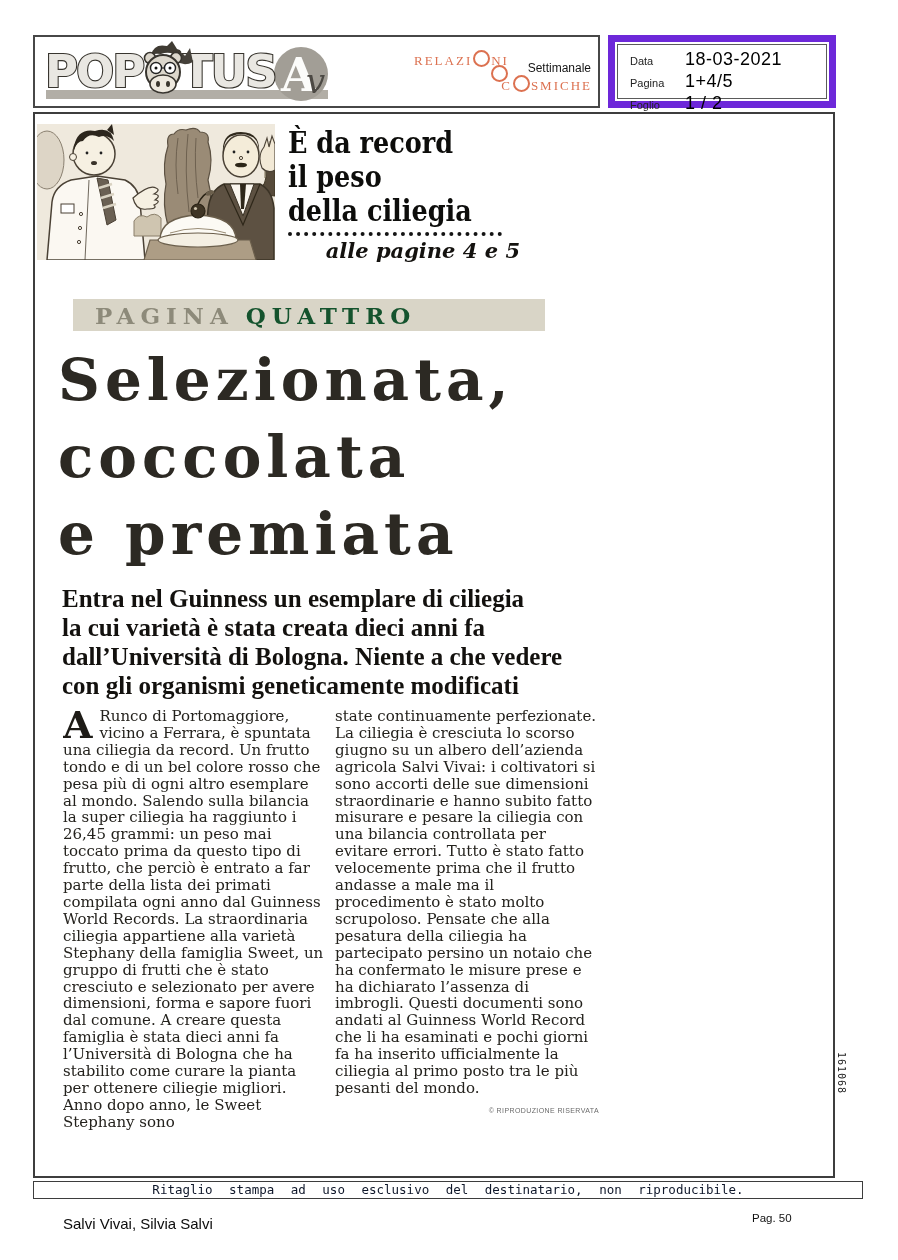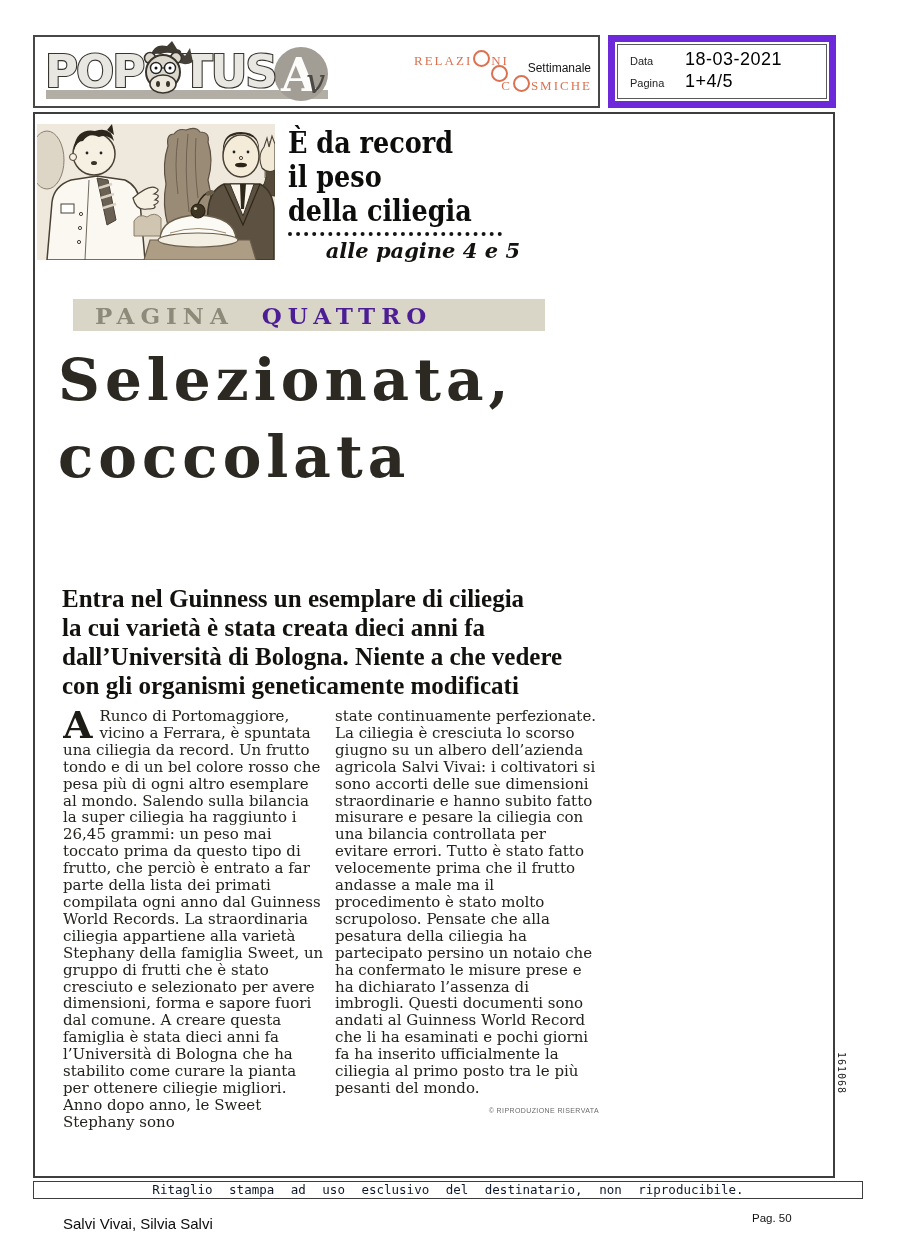--- a/index.html
+++ b/index.html
@@ -35,21 +35,21 @@
   .teaser-head{left:253px;top:12px;width:260px;font-family:"DejaVu Serif",serif;font-weight:bold;
                font-size:29px;line-height:34px;color:#0d0d0b;transform:scaleX(0.88);transform-origin:left top;
                letter-spacing:0px;}
   .teaser-dots{left:253px;top:118px;width:214px;height:0;border-top:4px dotted #141414;}
   .teaser-pages{left:253px;top:124px;width:232px;text-align:right;font-family:"DejaVu Serif",serif;
                 font-style:italic;font-weight:bold;font-size:21px;color:#14120f;}
 
   .kicker{left:38px;top:185px;width:472px;height:32px;background:#d9d5c7;display:flex;align-items:center;
           padding-left:22px;font-family:"DejaVu Serif",serif;font-weight:bold;font-size:23px;letter-spacing:6px;}
   .kicker-part1{color:#8d8a7a;}
-  .kicker-part2{color:#4c1d95;margin-left:28px;}
+  .kicker-part2{color:#14532d;margin-left:12px;}
 
   .headline{left:23px;top:228px;width:570px;font-family:"DejaVu Serif",serif;font-weight:bold;
             font-size:58px;line-height:77px;letter-spacing:5px;color:#2c2923;}
 
   .standfirst{left:27px;top:470px;width:560px;font-family:"Liberation Serif",serif;font-weight:bold;
               font-size:25px;line-height:29px;color:#13110e;}
 
   .bodycols{left:28px;top:594px;width:552px;height:476px;}
   .bcol{position:absolute;top:0;font-family:"DejaVu Serif",serif;font-size:15px;line-height:16.9px;
         color:#24221d;text-align:left;}
@@ -115,20 +115,24 @@
   <div class="abs data-box">
     <div class="data-box-inner">
       <div class="meta-row">
         <span class="meta-label">Data</span>
         <span class="meta-value">18-03-2021</span>
       </div>
       <div class="meta-row">
         <span class="meta-label">Pagina</span>
         <span class="meta-value">1+4/5</span>
       </div>
+      <div class="meta-row">
+        <span class="meta-label">Foglio</span>
+        <span class="meta-value">1 / 2</span>
+      </div>
     </div>
   </div>
 
   <div class="abs main-box">
 
     <svg class="abs cartoon" viewBox="0 0 238 136">
       <rect width="238" height="136" fill="#efe9dd"></rect>
       <ellipse cx="10" cy="36" rx="17" ry="29" fill="#ddd5c6" stroke="#8a8070" stroke-width="1"></ellipse>
       <path d="M228,22 L228,54 M233,17 L233,56 M238,22 L238,58" stroke="#b5ab97" stroke-width="2" fill="none"></path>
 
@@ -185,20 +189,21 @@
     <div class="abs teaser-pages">alle pagine 4 e 5</div>
 
     <div class="abs kicker">
       <span class="kicker-part1">PAGINA</span>
       <span class="kicker-part2">QUATTRO</span>
     </div>
 
     <div class="abs headline">
       <div>Selezionata,</div>
       <div>coccolata</div>
+      <div>e premiata</div>
     </div>
 
     <div class="abs standfirst">
       <div>Entra nel Guinness un esemplare di ciliegia</div>
       <div>la cui varietà è stata creata dieci anni fa</div>
       <div>dall’Università di Bologna. Niente a che vedere</div>
       <div>con gli organismi geneticamente modificati</div>
     </div>
 
     <div class="abs bodycols">

